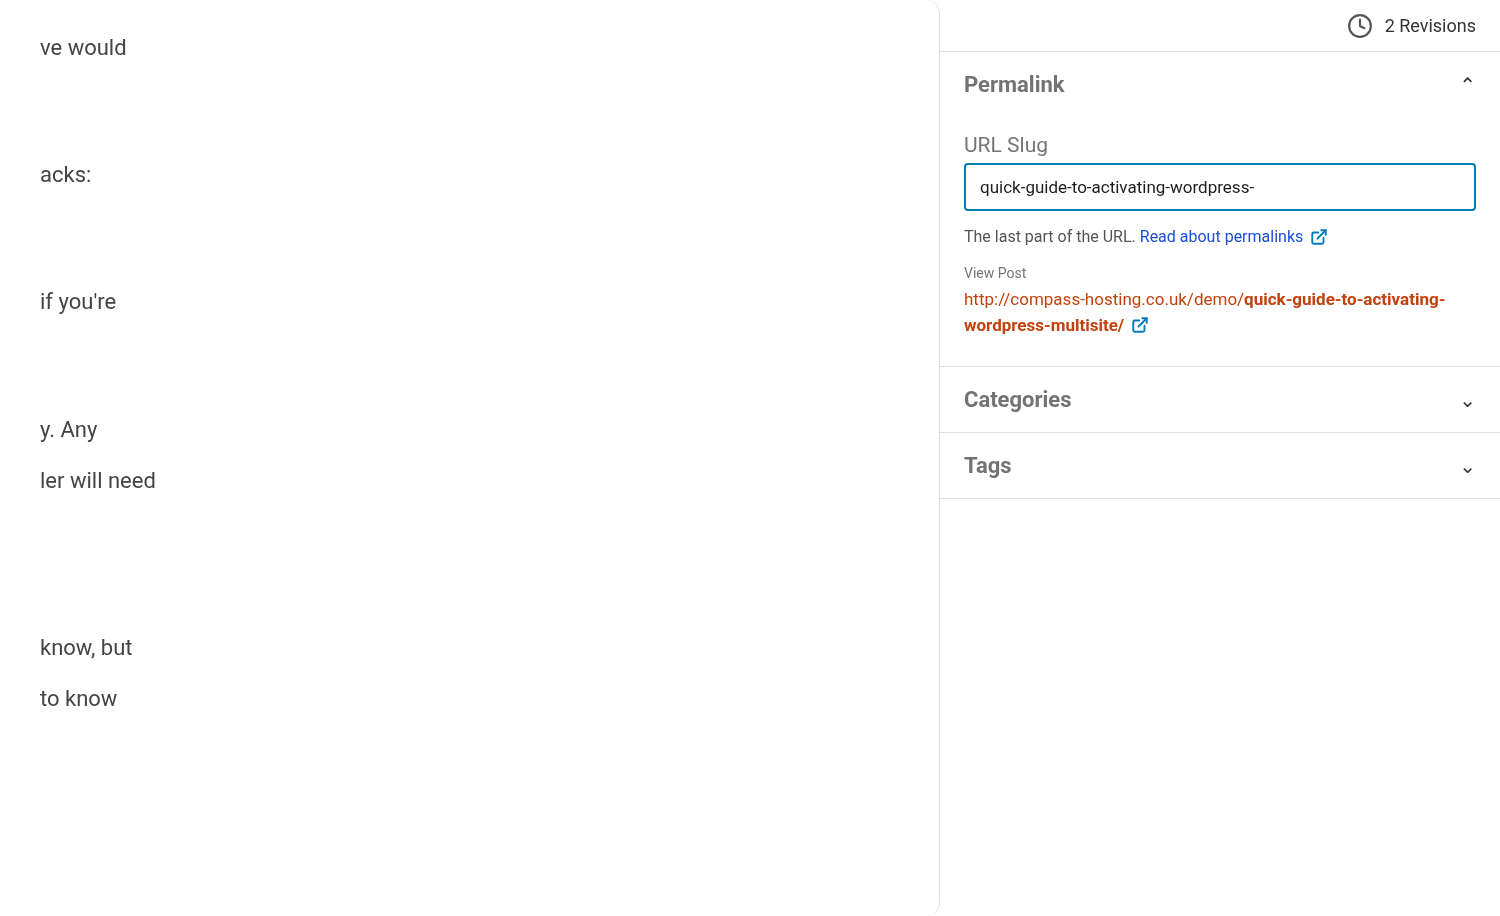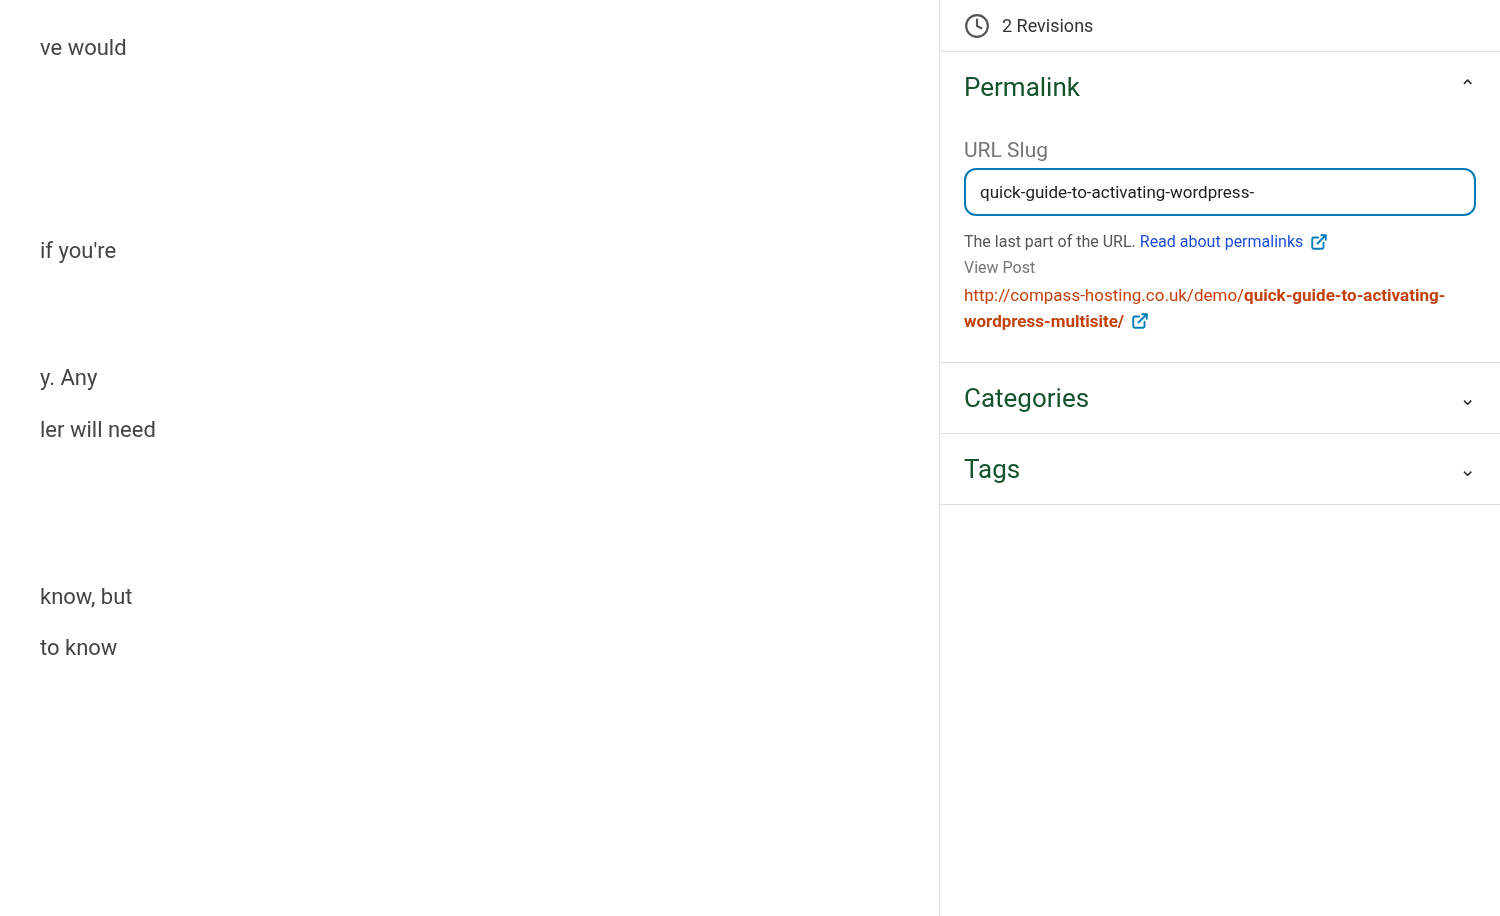--- a/index.html
+++ b/index.html
@@ -18,20 +18,21 @@
     }
 
     .left-panel {
       flex: 1;
       padding: 30px 40px;
       font-size: 22px;
       color: #444;
       line-height: 1.6;
       border-right: 1px solid #ddd;
       overflow: hidden;
+      border-radius: 14px;
     }
 
     .left-panel .text-line {
       margin-bottom: 16px;
     }
 
     .right-panel {
       width: 560px;
       background: #fff;
       display: flex;
@@ -40,20 +41,21 @@
     }
 
     
     .revisions-row {
       display: flex;
       align-items: center;
       padding: 12px 24px;
       border-bottom: 1px solid #e0e0e0;
       cursor: pointer;
       min-height: 52px;
+      justify-content: flex-end;
     }
 
     .revisions-icon {
       width: 26px;
       height: 26px;
       margin-right: 12px;
       color: #555;
       flex-shrink: 0;
     }
 
@@ -70,23 +72,23 @@
 
     .section-header {
       display: flex;
       align-items: center;
       justify-content: space-between;
       padding: 20px 24px;
       cursor: pointer;
     }
 
     .section-title {
-      font-size: 26px;
-      font-weight: 400;
-      color: #14532d;
+      font-size: 22px;
+      font-weight: 700;
+      color: #737373;
     }
 
     .chevron-icon {
       font-size: 20px;
       color: #333;
     }
 
     .section-body {
       padding: 8px 24px 28px 24px;
     }
@@ -94,21 +96,21 @@
     .field-label {
       font-size: 21px;
       color: #757575;
       margin-bottom: 6px;
       margin-top: 8px;
     }
 
     .url-slug-input {
       width: 100%;
       border: 2px solid #007cba;
-      border-radius: 12px;
+      border-radius: 4px;
       padding: 12px 14px;
       font-size: 17px;
       color: #1e1e1e;
       outline: none;
       font-family: inherit;
     }
 
     .help-text {
       font-size: 16px;
       color: #555;
@@ -125,23 +127,23 @@
       display: inline-block;
       width: 18px;
       height: 18px;
       vertical-align: middle;
       margin-left: 3px;
       position: relative;
       top: -1px;
     }
 
     .view-post-label {
-      font-size: 16px;
+      font-size: 14px;
       color: #757575;
-      margin-top: 4px;
+      margin-top: 16px;
       margin-bottom: 6px;
     }
 
     .view-post-url {
       font-size: 17px;
       color: #c2410c;
       text-decoration: none;
       line-height: 1.5;
       display: inline;
     }
@@ -149,20 +151,21 @@
     .view-post-url .bold-part {
       font-weight: 700;
     }
   </style>
 </head>
 <body>
 
 <div class="left-panel">
   <div class="text-line">ve would</div>
   <div class="text-line" style="height:60px;"></div>
+  <div class="text-line">acks:</div>
   <div class="text-line" style="height:60px;"></div>
   <div class="text-line">if you're</div>
   <div class="text-line" style="height:60px;"></div>
   <div class="text-line">y. Any</div>
   <div class="text-line">ler will need</div>
   <div class="text-line" style="height:100px;"></div>
   <div class="text-line">know, but</div>
   <div class="text-line">to know</div>
 </div>
 

